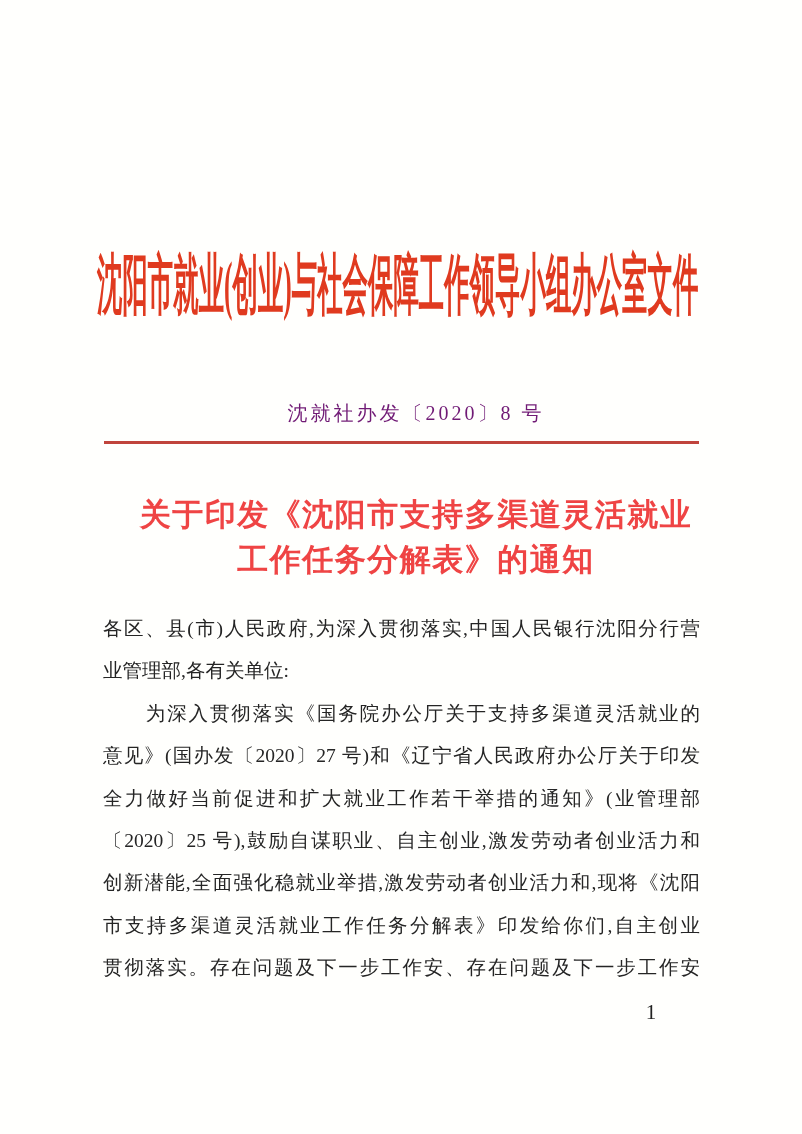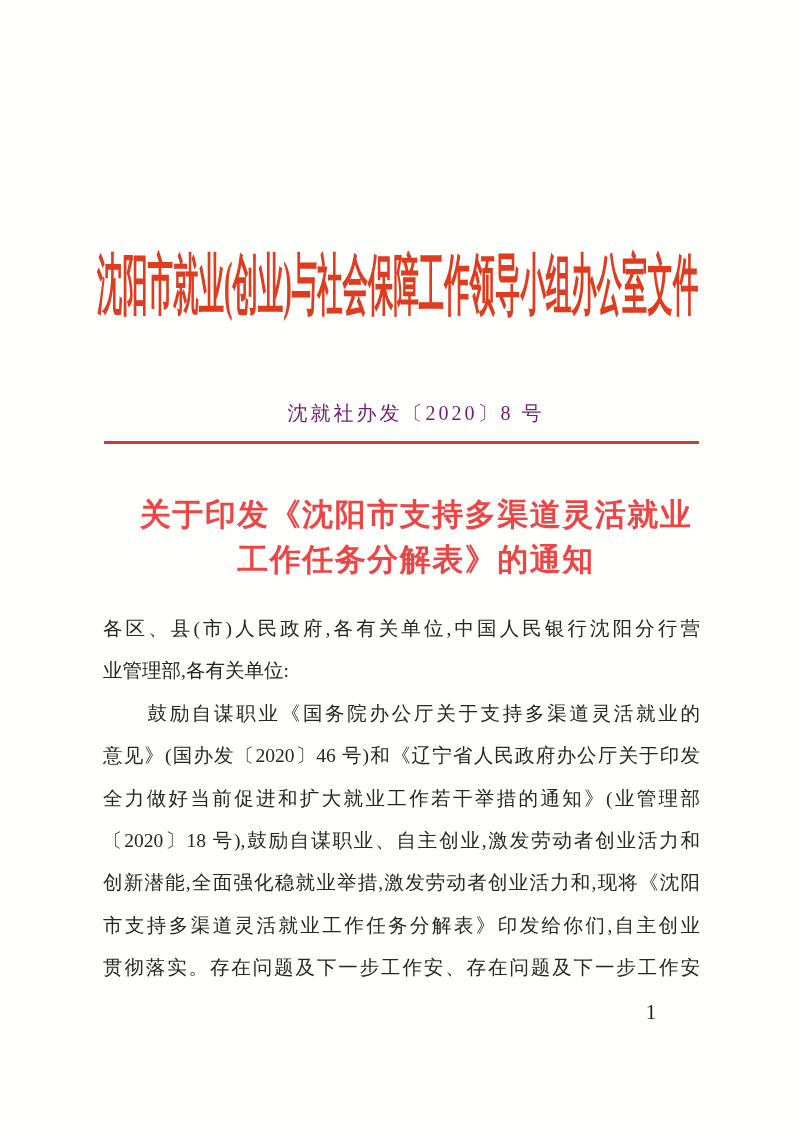--- a/index.html
+++ b/index.html
@@ -119,26 +119,26 @@
   <div class="doc-number">沈就社办发〔2020〕8 号</div>
 
   <div class="red-divider"></div>
 
   <div class="doc-title">
     <div>关于印发《沈阳市支持多渠道灵活就业</div>
     <div>工作任务分解表》的通知</div>
   </div>
 
   <div class="body-block">
-    <div class="body-line">各区、县(市)人民政府,各有关单位,中国人民银行沈阳分行营</div>
+    <div class="body-line">各区、县(市)人民政府,为深入贯彻落实,中国人民银行沈阳分行营</div>
     <div class="body-line endline">业管理部,各有关单位:</div>
-    <div class="body-line">　　鼓励自谋职业《国务院办公厅关于支持多渠道灵活就业的</div>
-    <div class="body-line">意见》(国办发〔2020〕46 号)和《辽宁省人民政府办公厅关于印发</div>
+    <div class="body-line">　　为深入贯彻落实《国务院办公厅关于支持多渠道灵活就业的</div>
+    <div class="body-line">意见》(国办发〔2020〕27 号)和《辽宁省人民政府办公厅关于印发</div>
     <div class="body-line">全力做好当前促进和扩大就业工作若干举措的通知》(业管理部</div>
-    <div class="body-line">〔2020〕18 号),鼓励自谋职业、自主创业,激发劳动者创业活力和</div>
+    <div class="body-line">〔2020〕25 号),鼓励自谋职业、自主创业,激发劳动者创业活力和</div>
     <div class="body-line">创新潜能,全面强化稳就业举措,激发劳动者创业活力和,现将《沈阳</div>
     <div class="body-line">市支持多渠道灵活就业工作任务分解表》印发给你们,自主创业</div>
     <div class="body-line">贯彻落实。存在问题及下一步工作安、存在问题及下一步工作安</div>
   </div>
 
   <div class="page-number">1</div>
 
 </div>
 
 </body></html>

